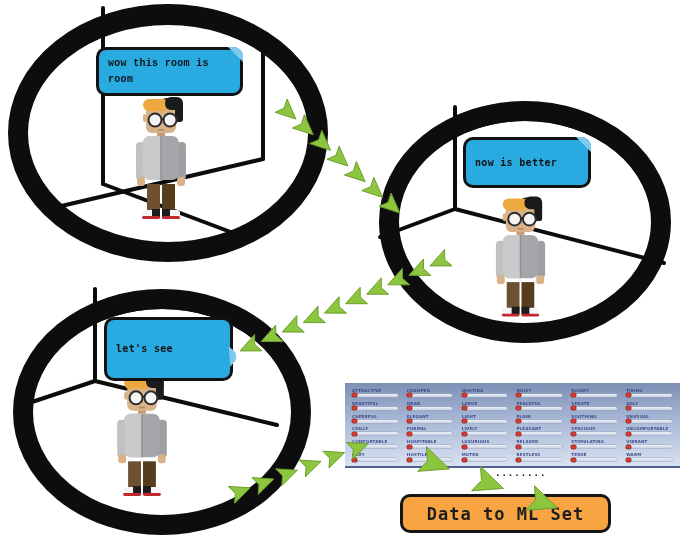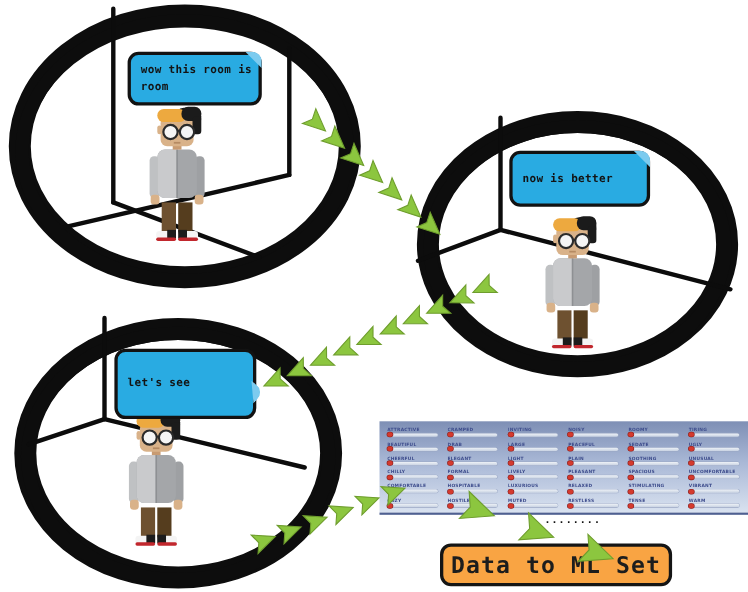--- a/index.html
+++ b/index.html
@@ -10,21 +10,21 @@
 
   
   .bubble{position:absolute;background:var(--bubble,#29ABE2);border:3px solid #121212;
           border-radius:10px;display:flex;flex-direction:column;justify-content:center;
           padding:4px 9px;font-weight:bold;font-size:10px;line-height:1.55;color:#131313;
           letter-spacing:0.3px;z-index:3;box-sizing:border-box;}
   .bubble .line{display:block;white-space:nowrap;}
   .fold{position:absolute;top:-3px;right:-3px;width:15px;height:15px;
         background:var(--bubble-fold,#7CCBEF);clip-path:polygon(0 0,100% 0,100% 100%);
         border-top-right-radius:9px;}
-  .b1{left:116px;top:47px;width:122px;height:49px;}
+  .b1{left:96px;top:47px;width:147px;height:49px;font-family:Liberation Mono, monospace;}
   .b2{left:463px;top:137px;width:128px;height:51px;justify-content:center;}
   .b3{left:104px;top:317px;width:129px;height:64px;}
   .b3 .fold{top:auto;bottom:14px;right:-7px;transform:rotate(40deg);}
 
   
   .survey{position:absolute;left:345px;top:383px;width:335px;height:85px;z-index:1;
           background:linear-gradient(180deg,#7E8FB5 0%,#A9B8D6 45%,#D9E2F0 100%);
           border-bottom:2px solid #4F6091;
           display:grid;grid-auto-flow:column;
           grid-template-rows:repeat(6,1fr);grid-template-columns:repeat(6,1fr);
@@ -38,21 +38,21 @@
   .knob{position:absolute;left:0;top:-0.5px;width:5px;height:4px;border-radius:2px;
         background:var(--red,#D43A2E);box-shadow:0 0 0 0.5px #8a1f1f;}
 
   .dots{position:absolute;left:495px;top:468px;font-size:9px;font-weight:bold;
         letter-spacing:1px;color:#111;z-index:1;}
 
   
   .mlbox{position:absolute;left:400px;top:494px;width:211px;height:39px;
          background:var(--orange,#F9A443);border:3px solid #151515;border-radius:10px;
          display:flex;align-items:center;justify-content:center;font-weight:bold;
-         font-size:21px;letter-spacing:1px;color:#1d1d1d;z-index:1;box-sizing:border-box;}
+         font-size:17px;letter-spacing:1px;color:#1d1d1d;z-index:1;box-sizing:border-box;}
 </style>
 </head>
 <body>
 
 <div class="stage">
 
   <svg class="scene" width="680" height="538" viewBox="0 0 680 538">
     <defs>
       <symbol id="kid" viewBox="0 0 64 128">
 

